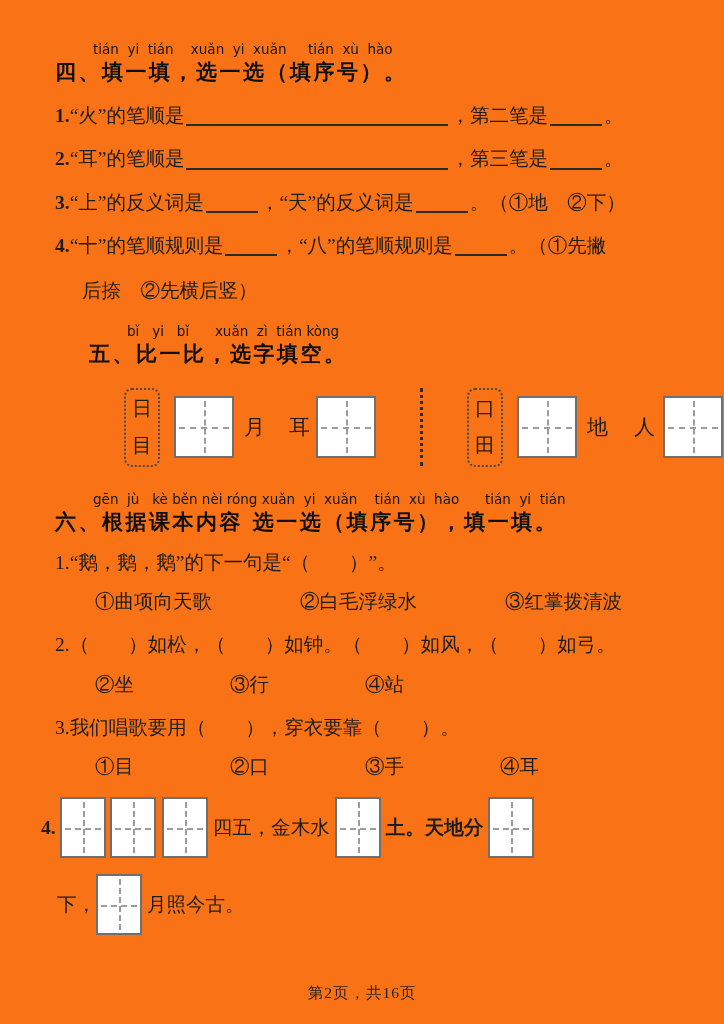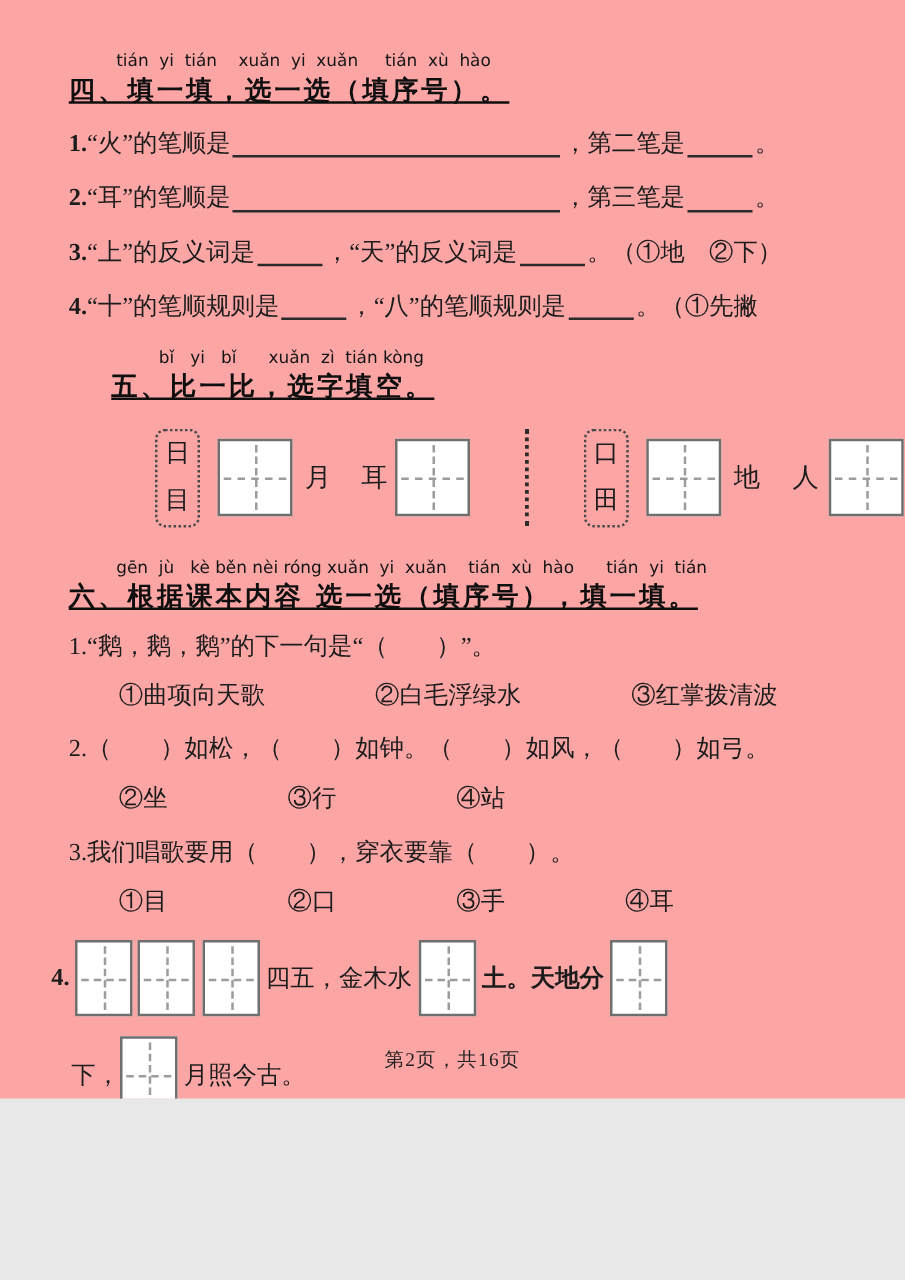--- a/index.html
+++ b/index.html
@@ -1,32 +1,32 @@
 <!DOCTYPE html>
 <html><head>
 <meta charset="utf-8">
 <style>
   html,body { margin:0; padding:0; background:#e8e8e8; }
   .page {
-    width:724px; height:879px; margin:0 auto; background:#fca5a5;
+    width:724px; height:1024px; margin:0 auto; background:#f97316;
     position:relative; box-sizing:border-box;
     padding:42px 34px 0 55px;
     color:#1c1c1c;
     font-family:"Liberation Serif","DejaVu Serif",serif;
     overflow:hidden;
   }
   .pinyin {
     font-family:"DejaVu Sans",sans-serif;
     font-size:13.5px; line-height:1.1; color:#141414;
     white-space:pre; margin-left:38px;
   }
   .hdr {
     font-family:"DejaVu Sans",sans-serif; font-weight:700;
     font-size:21px; letter-spacing:2.5px; line-height:1.3;
-    margin:2px 0 0 0; color:#0f0f0f;text-decoration:underline;
+    margin:2px 0 0 0; color:#0f0f0f;
   }
   .qrow {
     display:flex; align-items:baseline; white-space:pre;
     font-size:19.5px; line-height:1.4; margin-top:16px;
   }
   .qnum { font-weight:700; letter-spacing:0; }
   .blank {
     display:inline-block; border-bottom:2px solid #2b2b2b;
     height:2px; align-self:flex-end; margin:0 2px 3px 2px;
   }
@@ -81,20 +81,21 @@
       <span class="qnum">2.</span><span>“耳”的笔顺是</span><span class="blank long"></span><span>，第三笔是</span><span class="blank short"></span><span>。</span>
     </div>
 
     <div class="qrow">
       <span class="qnum">3.</span><span>“上”的反义词是</span><span class="blank short"></span><span>，“天”的反义词是</span><span class="blank short"></span><span>。（①地　②下）</span>
     </div>
 
     <div class="qrow">
       <span class="qnum">4.</span><span>“十”的笔顺规则是</span><span class="blank short"></span><span>，“八”的笔顺规则是</span><span class="blank short"></span><span>。（①先撇</span>
     </div>
+    <div class="cont-line">后捺　②先横后竖）</div>
   </section>
 
   <section style="margin-top:20px;margin-left:34px;">
     <div class="pinyin">bǐ   yi   bǐ      xuǎn  zì  tián kòng</div>
     <h2 class="hdr">五、比一比，选字填空。</h2>
 
     <div class="grids-row">
       <div class="choice-box">
         <span>日</span>
         <span>目</span>

